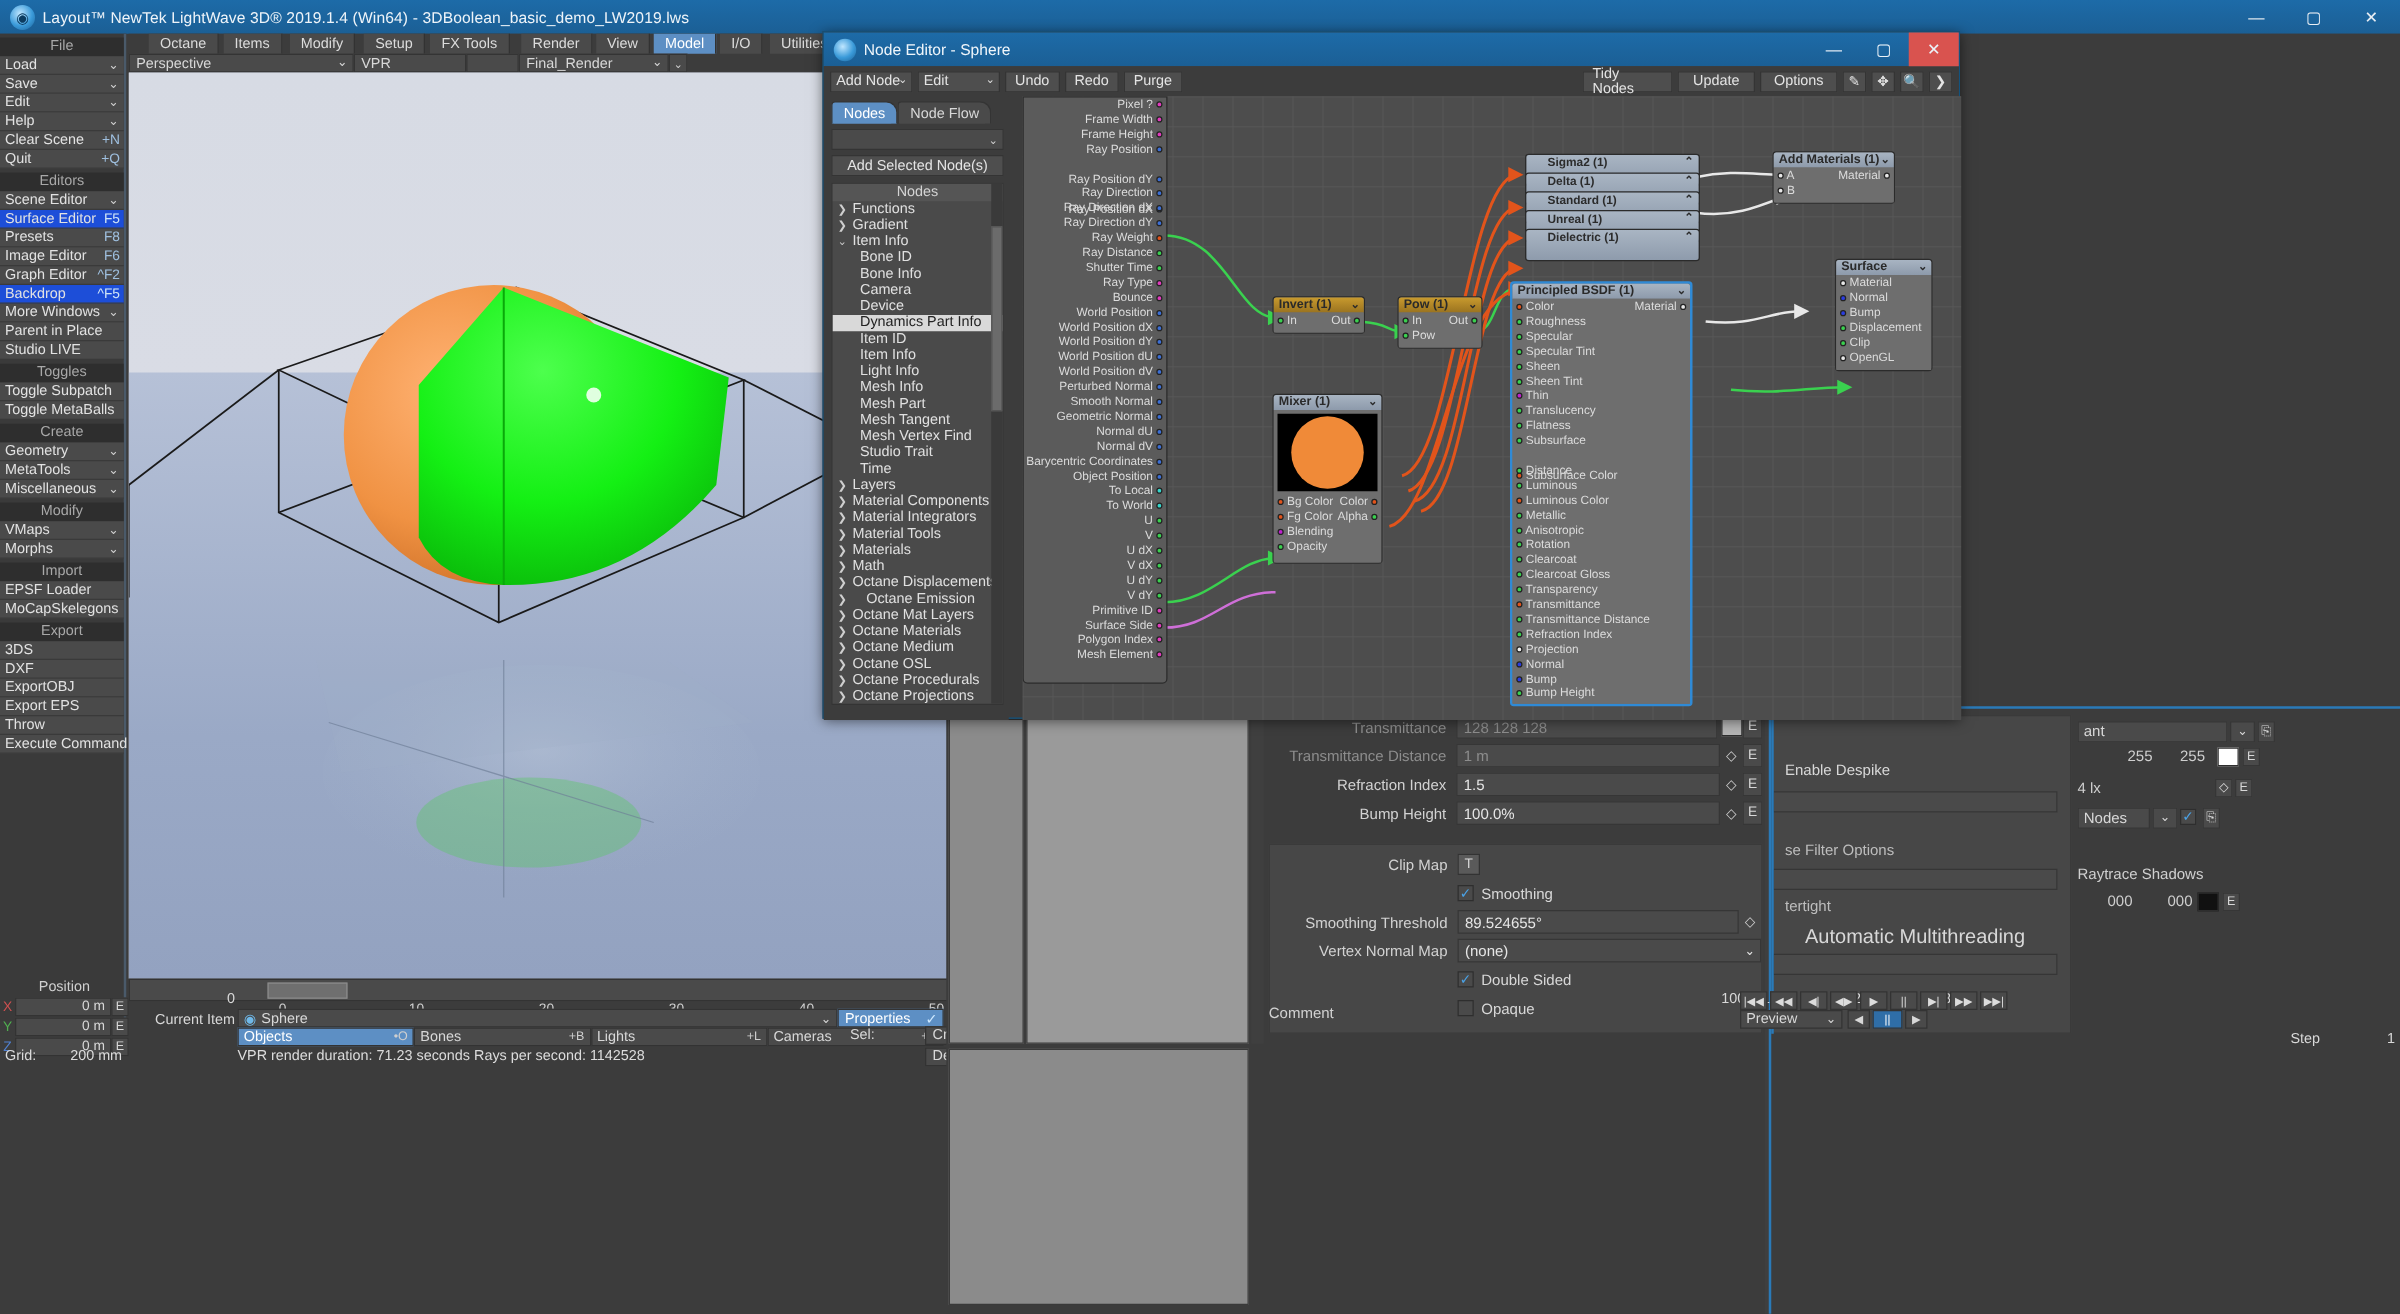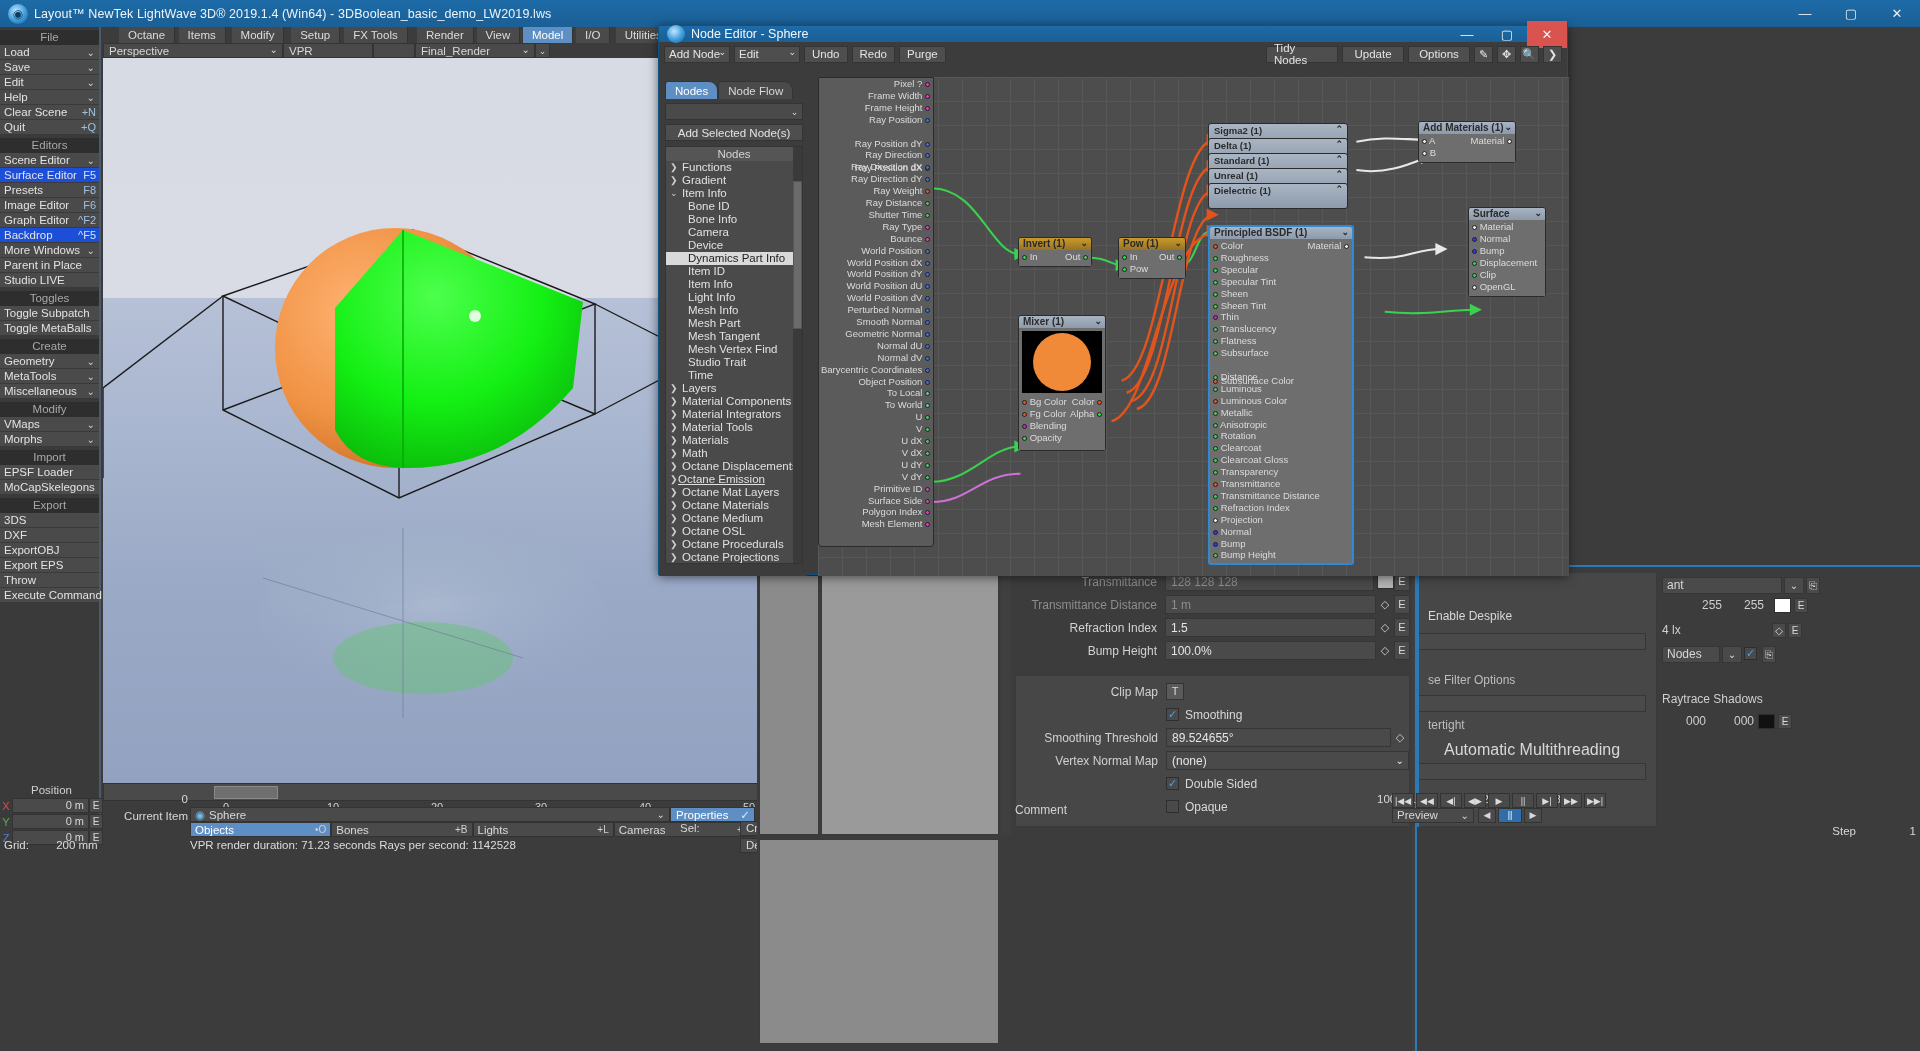--- a/index.html
+++ b/index.html
@@ -99,21 +99,21 @@
   .swatch{ width:17px;height:15px;border:1px solid #2e2e2e;}
 
   
   .playbar{ position:absolute; left:1392px; top:805px; width:528px; height:46px;}
   .pb-btn{ width:22px;height:15px; background:#4a4a4a;border:1px solid #333; display:inline-flex;
     align-items:center;justify-content:center; font-size:9px; color:#dcdcdc;}
 
   
   .ne{ position:absolute; left:658px; top:25px; width:910px; height:550px;
     background:#3c3c3c; border:1px solid #11537f; box-shadow:0 2px 10px rgba(0,0,0,.55);}
-  .ne-title{ height:16px; background:linear-gradient(#1d6ba8,#1b5f95); display:flex; align-items:center;}
+  .ne-title{ height:27px; background:linear-gradient(#1d6ba8,#1b5f95); display:flex; align-items:center;}
   .ne-title .ico{ width:18px;height:18px;margin:0 6px 0 8px;border-radius:50%;
     background:radial-gradient(circle at 40% 35%, #bfe6ff 0%, #3a9ad9 55%, #1b5f95 100%);}
   .ne-title .t{ font-size:12.5px;color:#f0f6fb;}
   .ne-wbtns{ margin-left:auto; display:flex; height:27px;}
   .ne-wbtn{ width:40px;height:27px;display:flex;align-items:center;justify-content:center;
     color:#eaf2f8;font-size:13px;}
   .ne-wbtn.close{ background:#d9534f;}
   .ne-toolbar{ height:24px; display:flex; align-items:center; padding:0 5px; gap:4px; background:#3c3c3c;}
   .tb-dd{ height:17px; background:#4e4e4e; border:1px solid #343434; font-size:11.5px;
     display:flex; align-items:center; padding:0 4px; position:relative; color:#e4e4e4;}
@@ -156,21 +156,21 @@
   .node{ position:absolute; border:1px solid #2b2b2b; background:#6e6e6e; border-radius:3px;}
   .nhdr{ height:12px; line-height:12px; font-size:10px; font-weight:bold; color:#2a2a2a;
     background:linear-gradient(#a8b4c2,#8d9aab); padding-left:4px; position:relative; border-radius:2px 2px 0 0;}
   .nhdr .car{ position:absolute; right:3px; top:-1px; font-size:9px;}
   .nbody{ background:#6e6e6e; padding:1px 0 2px 0;}
   .prow{ height:12px; line-height:12px; font-size:9.5px; color:#dcdcdc; position:absolute; white-space:nowrap;}
   .dot{ width:5px; height:5px; border-radius:50%; display:inline-block; border:1px solid #222;}
 
   .collap{ position:absolute; height:26px; background:linear-gradient(#a9b5c3,#8e9bac);
     border:1px solid #2b2b2b; border-radius:3px; font-size:9.5px; font-weight:bold; color:#2b2b2b;
-    line-height:13px; padding-left:5px;}
+    line-height:13px; padding-left:17px;margin-left:12px;}
   .collap .car{ position:absolute; right:4px; top:-1px; font-size:9px;}
 </style>
 </head>
 <body>
 
 <div id="app">
 
   <div class="lw-titlebar">
     <div class="tb-ico">◉</div>
     <div class="tb-text">Layout™ NewTek LightWave 3D® 2019.1.4 (Win64) - 3DBoolean_basic_demo_LW2019.lws</div>
@@ -600,21 +600,21 @@
               <div class="tnode child"><span>Mesh Vertex Find</span></div>
               <div class="tnode child"><span>Studio Trait</span></div>
               <div class="tnode child"><span>Time</span></div>
               <div class="tnode"><span class="arw">❯</span><span style="margin-left: 12px;">Layers</span></div>
               <div class="tnode"><span class="arw">❯</span><span style="margin-left: 12px;">Material Components</span></div>
               <div class="tnode"><span class="arw">❯</span><span style="margin-left: 12px;">Material Integrators</span></div>
               <div class="tnode"><span class="arw">❯</span><span style="margin-left: 12px;">Material Tools</span></div>
               <div class="tnode"><span class="arw">❯</span><span style="margin-left: 12px;">Materials</span></div>
               <div class="tnode"><span class="arw">❯</span><span style="margin-left: 12px;">Math</span></div>
               <div class="tnode"><span class="arw">❯</span><span style="margin-left: 12px;">Octane Displacements</span></div>
-              <div class="tnode"><span class="arw">❯</span><span style="margin-left: 8px; text-decoration: underline;">Octane Emission</span></div>
+              <div class="tnode"><span class="arw">❯</span><span style="margin-left: 23px;">Octane Emission</span></div>
               <div class="tnode"><span class="arw">❯</span><span style="margin-left: 12px;">Octane Mat Layers</span></div>
               <div class="tnode"><span class="arw">❯</span><span style="margin-left: 12px;">Octane Materials</span></div>
               <div class="tnode"><span class="arw">❯</span><span style="margin-left: 12px;">Octane Medium</span></div>
               <div class="tnode"><span class="arw">❯</span><span style="margin-left: 12px;">Octane OSL</span></div>
               <div class="tnode"><span class="arw">❯</span><span style="margin-left: 12px;">Octane Procedurals</span></div>
               <div class="tnode"><span class="arw">❯</span><span style="margin-left: 12px;">Octane Projections</span></div>
             </div>
           <div class="tree-sb" style="right:0;">
             <div class="th"></div>
           </div>

